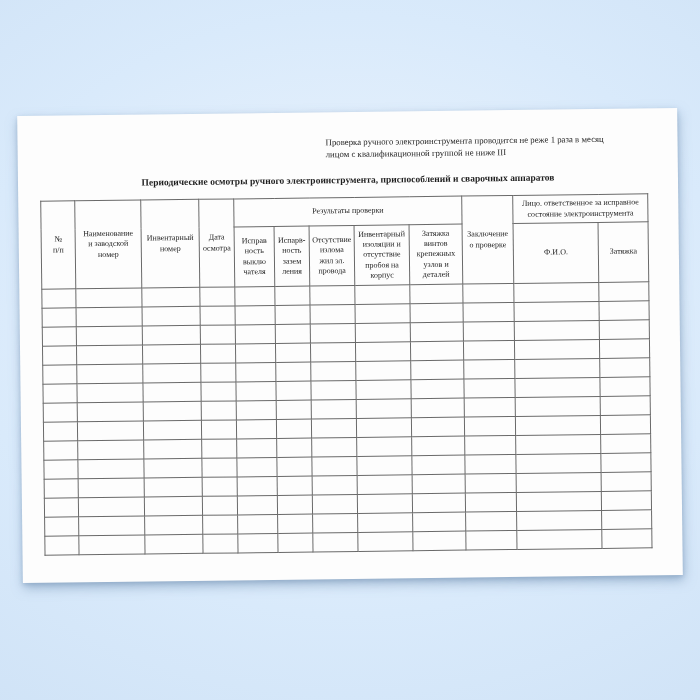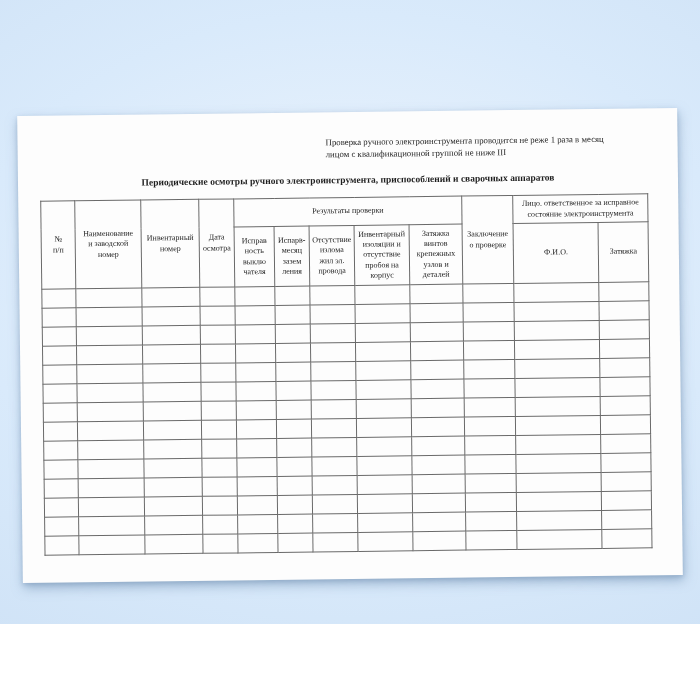--- a/index.html
+++ b/index.html
@@ -6,21 +6,21 @@
     margin: 0;
     padding: 0;
     width: 700px;
     height: 700px;
     overflow: hidden;
     font-family: "Liberation Serif", "DejaVu Serif", serif;
   }
   .bg {
     position: relative;
     width: 700px;
-    height: 624px;
+    height: 700px;
     background: radial-gradient(120% 95% at 50% 45%, #eef5fd 0%, #d9eafb 45%, #c7dcf2 100%);
   }
   .paper {
     position: absolute;
     left: 20px;
     top: 112px;
     width: 660px;
     height: 467px;
     background: #fdfdfd;
     transform: rotate(-0.7deg);
@@ -115,21 +115,21 @@
 о проверке</th>
           <th colspan="2">Лицо. ответственное за исправное
 состояние электроинструмента</th>
         </tr>
         <tr class="sub-row">
           <th>Исправ
 ность
 выклю
 чателя</th>
           <th>Испарв-
-месяц
+ность
 зазем
 ления</th>
           <th>Отсутствие
 излома
 жил эл.
 провода</th>
           <th>Инвентарный
 изоляции и
 отсутствие
 пробоя на

